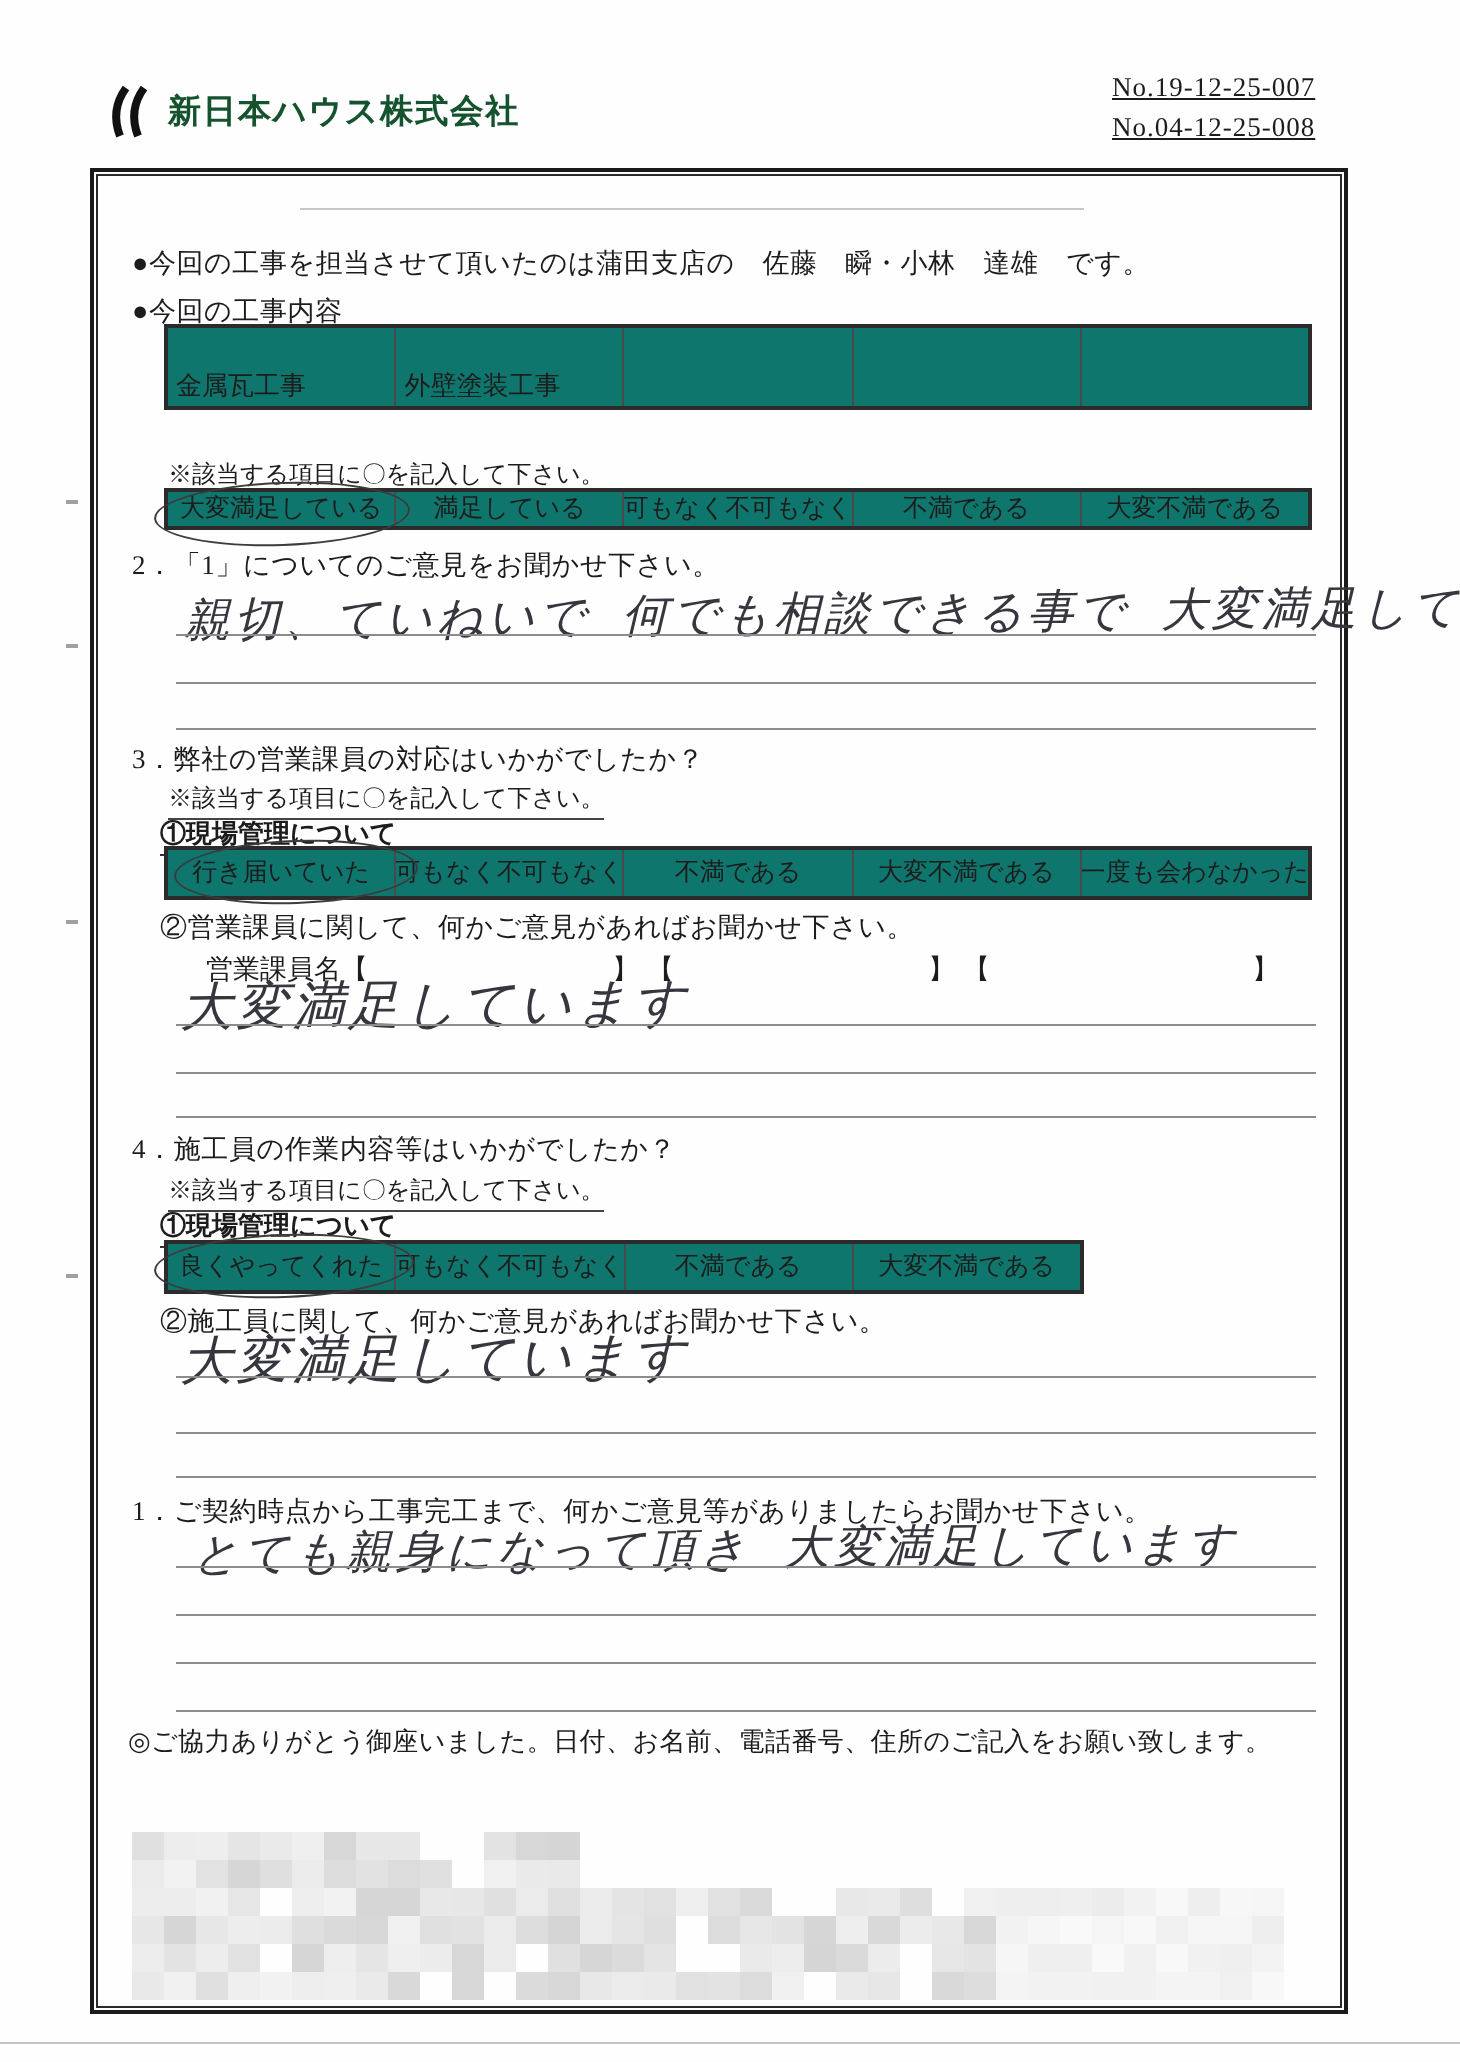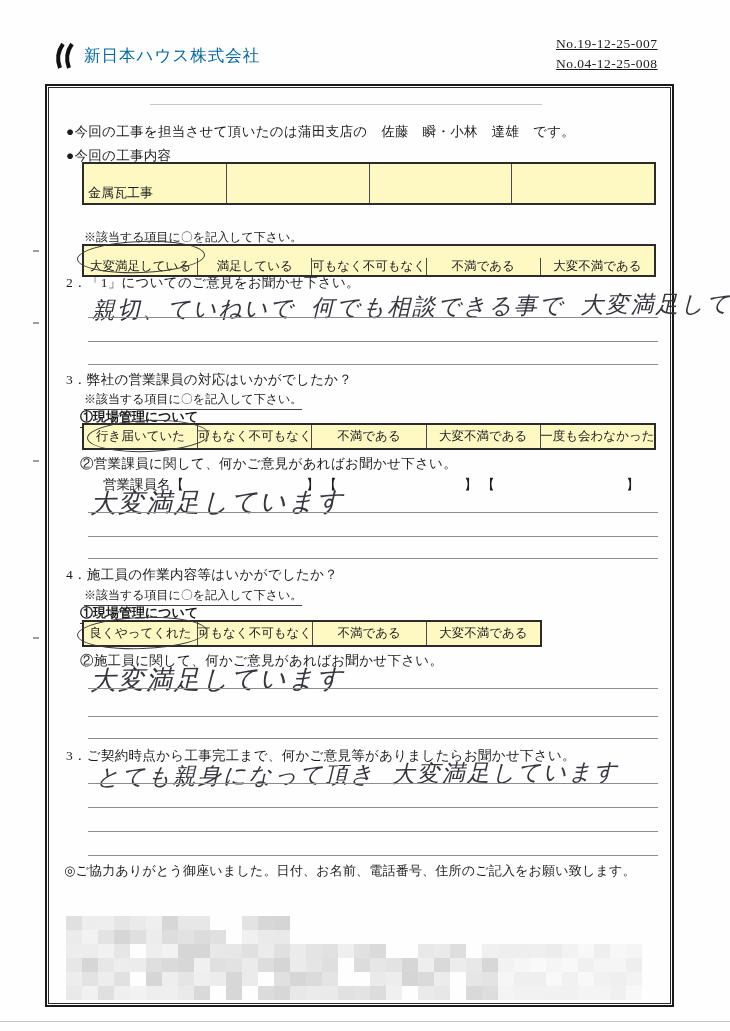--- a/index.html
+++ b/index.html
@@ -4,39 +4,39 @@
 <style>
   html,body{margin:0;padding:0;background:#fff;}
   .page{
     position:relative;width:730px;height:1031px;background:#fefefe;
     font-family:"Liberation Serif","DejaVu Serif",serif;color:#1c1c1c;
     overflow:hidden;
   }
   .abs{position:absolute;}
   
   .logo-row{position:absolute;left:52px;top:42px;display:flex;align-items:center;gap:6px;}
-  .company-name{font-family:"Liberation Sans","DejaVu Sans",sans-serif;font-weight:normal;
-    font-size:16.5px;letter-spacing:1px;color:#0369a1;}
+  .company-name{font-family:"Liberation Sans","DejaVu Sans",sans-serif;font-weight:bold;
+    font-size:16.5px;letter-spacing:1px;color:#14532d;}
   .doc-numbers{position:absolute;left:556px;top:34px;font-size:13.5px;letter-spacing:.5px;line-height:20px;}
   .doc-numbers div{text-decoration:underline;}
   
   .frame{position:absolute;left:45px;top:84px;width:629px;height:923px;
     border:2px solid #1a1a1a;box-sizing:border-box;}
   .frame-inner{position:absolute;inset:1px;border:1px solid #2a2a2a;}
   
   .title-line{position:absolute;left:120px;top:90px;width:440px;text-align:center;white-space:nowrap;}
   .title-dashes{color:#8d8d8d;font-size:16px;letter-spacing:6px;margin-right:6px;}
   .form-title{font-size:19px;font-weight:bold;letter-spacing:1.5px;
     border-bottom:2px solid #222;padding:0 4px 2px 4px;}
   .title-strike{position:absolute;left:150px;top:104px;width:392px;height:1px;background:#9a9a9a;opacity:.55;}
   .body-text{font-size:13.5px;letter-spacing:.3px;white-space:nowrap;}
   .note-text{font-size:12px;border-bottom:1px solid #444;padding-bottom:1px;white-space:nowrap;}
   .sub-label{font-size:13px;font-weight:bold;border-bottom:1px solid #333;padding-bottom:1px;white-space:nowrap;}
   
-  .opt-table{position:absolute;display:flex;border:2px solid #2b2b2b;box-sizing:border-box;background:#fef9c3;font-family:Liberation Mono, monospace;}
+  .opt-table{position:absolute;display:flex;border:2px solid #2b2b2b;box-sizing:border-box;background:#0f766e;font-family:Liberation Mono, monospace;}
   .opt-cell{flex:1;border-right:1px solid #4a4a4a;display:flex;align-items:center;justify-content:center;
     font-size:12.5px;white-space:nowrap;overflow:hidden;}
   .opt-cell:last-child{border-right:none;}
   .work-cell{flex:1;border-right:1px solid #4a4a4a;display:flex;align-items:flex-end;
     font-size:13px;padding:1px 4px;box-sizing:border-box;white-space:nowrap;}
   .work-cell:last-child{border-right:none;}
   .circle{position:absolute;border:1.6px solid #3c3c3c;border-radius:50%;}
   
   .wline{position:absolute;height:1px;background:#8c8c8c;}
   .hand{position:absolute;color:#36363e;font-style:italic;white-space:nowrap;
@@ -68,27 +68,28 @@
   <div class="frame">
     <div class="frame-inner"></div>
   </div>
 
   <div class="title-strike"></div>
 
   <div class="abs body-text" style="left:66px;top:123px;">●今回の工事を担当させて頂いたのは蒲田支店の　佐藤　瞬・小林　達雄　です。</div>
   <div class="abs body-text" style="left:66px;top:147px;">●今回の工事内容</div>
   <div class="opt-table" style="left:82px;top:162px;width:574px;height:43px;">
     <div class="work-cell">金属瓦工事</div>
+    <div class="work-cell">外壁塗装工事</div>
     <div class="work-cell"></div>
     <div class="work-cell"></div>
     <div class="work-cell"></div>
   </div>
 
   <div class="abs note-text" style="left:84px;top:229px;">※該当する項目に〇を記入して下さい。</div>
-  <div class="opt-table" style="left:82px;top:244px;width:574px;height:33px;align-items:flex-end;">
+  <div class="opt-table" style="left:82px;top:244px;width:574px;height:21px;">
     <div class="opt-cell">大変満足している</div>
     <div class="opt-cell">満足している</div>
     <div class="opt-cell">可もなく不可もなく</div>
     <div class="opt-cell">不満である</div>
     <div class="opt-cell">大変不満である</div>
   </div>
   <div class="circle" style="left:77px;top:241px;width:126px;height:30px;transform:rotate(-2deg);"></div>
 
   <div class="abs body-text" style="left:66px;top:274px;">2．「1」についてのご意見をお聞かせ下さい。</div>
   <div class="hand" style="left:92px;top:291px;font-size:23px;">親切、ていねいで 何でも相談できる事で 大変満足しております</div>
@@ -126,21 +127,21 @@
     <div class="opt-cell">不満である</div>
     <div class="opt-cell">大変不満である</div>
   </div>
   <div class="circle" style="left:77px;top:617px;width:128px;height:30px;transform:rotate(-2deg);"></div>
   <div class="abs body-text" style="left:80px;top:652px;">②施工員に関して、何かご意見があればお聞かせ下さい。</div>
   <div class="hand" style="left:90px;top:662px;font-size:26px;">大変満足しています</div>
   <div class="wline" style="left:88px;top:688px;width:570px;"></div>
   <div class="wline" style="left:88px;top:716px;width:570px;"></div>
   <div class="wline" style="left:88px;top:738px;width:570px;"></div>
 
-  <div class="abs body-text" style="left:66px;top:747px;">3．ご契約時点から工事完工まで、何かご意見等がありましたらお聞かせ下さい。</div>
+  <div class="abs body-text" style="left:66px;top:747px;">1．ご契約時点から工事完工まで、何かご意見等がありましたらお聞かせ下さい。</div>
   <div class="hand" style="left:96px;top:759px;font-size:23px;">とても親身になって頂き 大変満足しています</div>
   <div class="wline" style="left:88px;top:783px;width:570px;"></div>
   <div class="wline" style="left:88px;top:807px;width:570px;"></div>
   <div class="wline" style="left:88px;top:831px;width:570px;"></div>
   <div class="wline" style="left:88px;top:855px;width:570px;"></div>
 
   <div class="abs footer-text" style="left:64px;top:862px;">◎ご協力ありがとう御座いました。日付、お名前、電話番号、住所のご記入をお願い致します。</div>
 
   <div class="mosaic" aria-label="redacted-personal-information">
       <div style="position: absolute; left: 0px; top: 0px; width: 16px; height: 14px; background: rgb(224, 224, 224);"></div>

